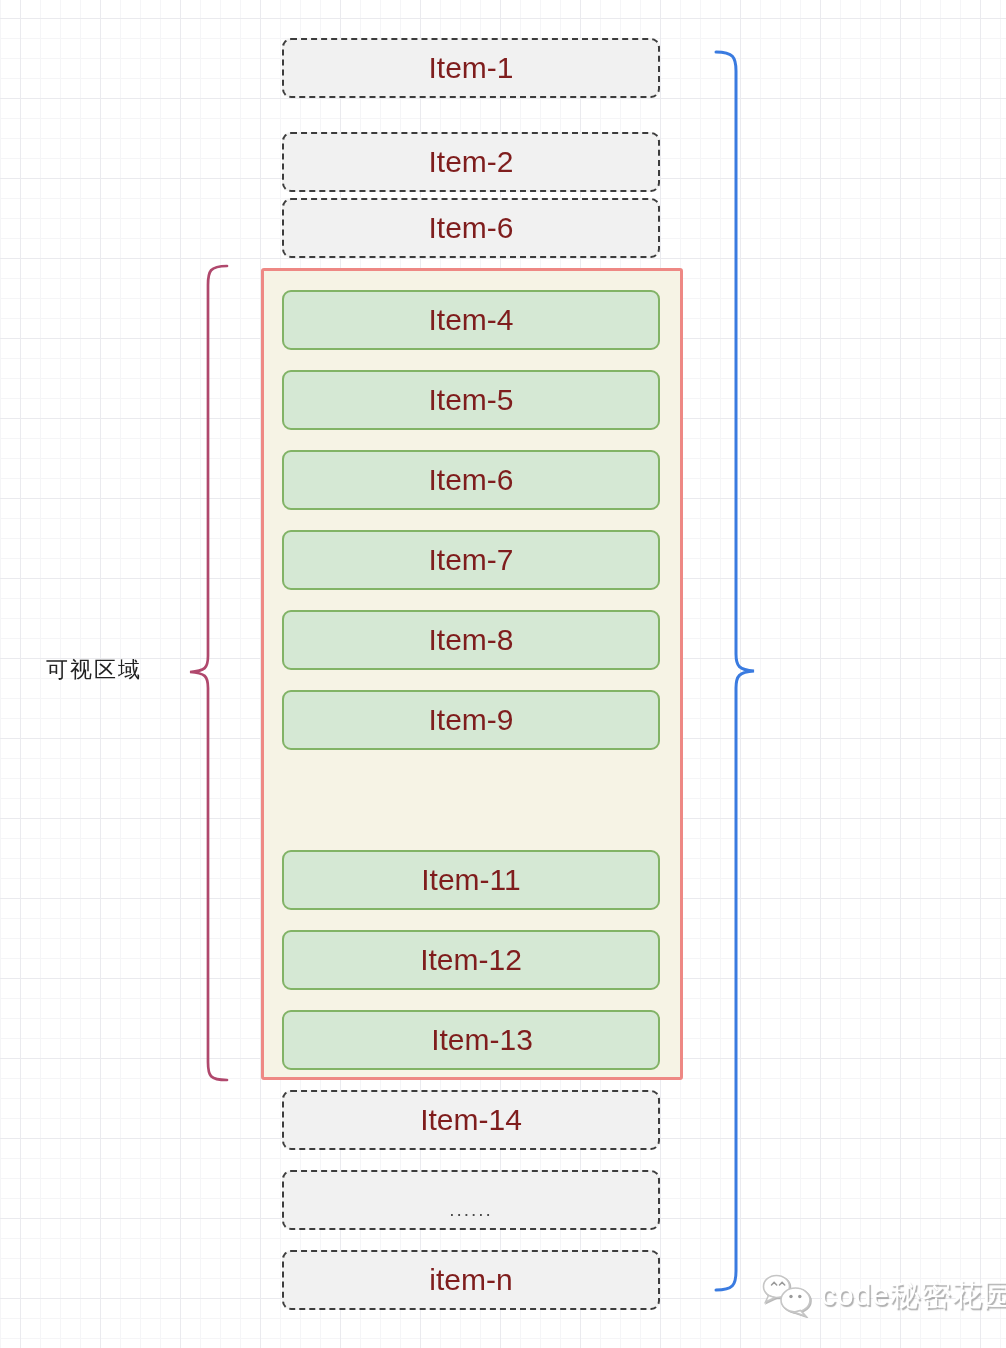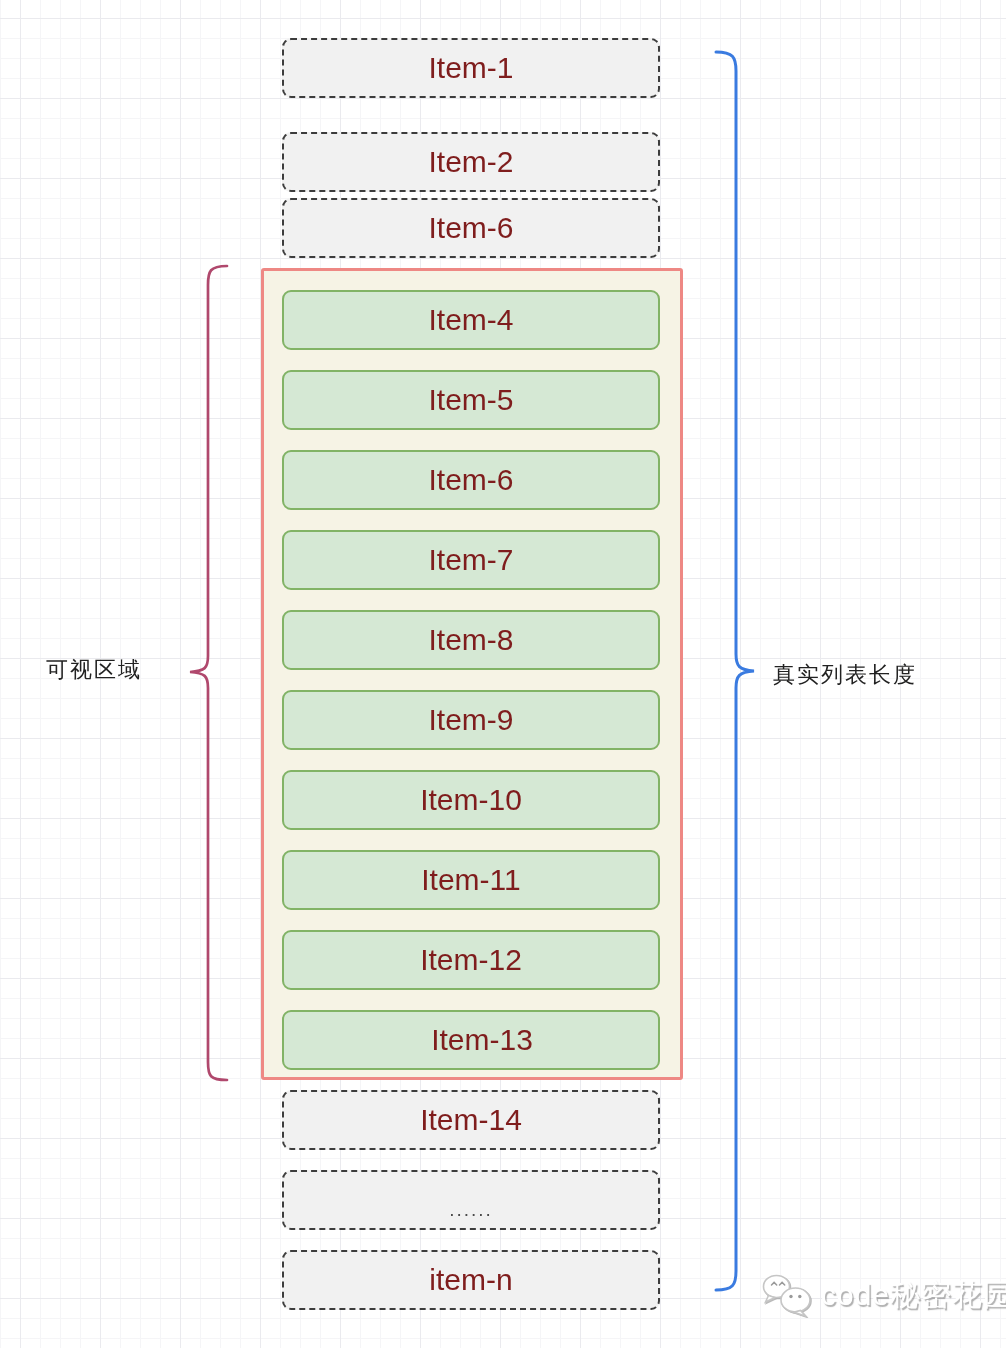--- a/index.html
+++ b/index.html
@@ -106,38 +106,36 @@
       <div class="item ghost" style="top: 132px; text-align: right;">Item-2</div>
       <div class="item ghost" style="top: 198px;">Item-6</div>
     </div>
   <div class="layer">
       <div class="item green" style="top: 290px;">Item-4</div>
       <div class="item green" style="top: 370px;">Item-5</div>
       <div class="item green" style="top: 450px;">Item-6</div>
       <div class="item green" style="top: 530px;">Item-7</div>
       <div class="item green" style="top: 610px;">Item-8</div>
       <div class="item green" style="top: 690px;">Item-9</div>
-      <div class="item green" style="top: 770px;">Item-10</div>
       <div class="item green" style="top: 850px;">Item-11</div>
       <div class="item green" style="top: 930px;">Item-12</div>
       <div class="item green" style="top: 1010px; padding-left: 22px;">Item-13</div>
     </div>
   <div class="layer">
       <div class="item ghost" style="top: 1090px;">Item-14</div>
       <div class="item ghost dots" style="top: 1170px;">......</div>
       <div class="item ghost" style="top: 1250px;">item-n</div>
     </div>
 
   <svg class="brace-svg" width="1006" height="1348" viewBox="0 0 1006 1348">
     <path d="M227 266 C210 266 208 271 208 285 L208 656 C208 668 205 671 190 672 C205 673 208 676 208 688 L208 1062 C208 1076 210 1080 227 1080" fill="none" stroke="var(--left-brace, #b0486d)" stroke-width="2.7" stroke-linecap="round"></path>
     <path d="M716 52 C733 52 736 57 736 71 L736 654 C736 666 739 670 754 671 C739 672 736 676 736 688 L736 1271 C736 1285 733 1290 716 1290" fill="none" stroke="var(--right-brace, #3a7be0)" stroke-width="3" stroke-linecap="round"></path>
   </svg>
 
   <div class="brace-label label-left">可视区域</div>
-  <div class="brace-label label-right">真实列表长度</div>
 
   <div class="watermark">
     <svg width="54" height="46" viewBox="0 0 54 46">
       <g fill="#ffffff" stroke="#c6c6c6" stroke-width="1.6" style="filter: drop-shadow(1.2px 1.5px 0.6px rgba(100,100,100,0.45));">
         <ellipse cx="16.5" cy="14.5" rx="13" ry="11"></ellipse>
         <path d="M8.5 23.5 L5.5 30 L15 25.6 Z"></path>
         <ellipse cx="35.5" cy="28" rx="14.5" ry="12"></ellipse>
         <path d="M40.5 38.5 L45.5 44 L34 40.2 Z"></path>
       </g>
       <path d="M11.5 13 l2.6 -2.6 l2.6 2.6 M19.5 13 l2.6 -2.6 l2.6 2.6" fill="none" stroke="#9a9a9a" stroke-width="1.5" stroke-linecap="round"></path>

